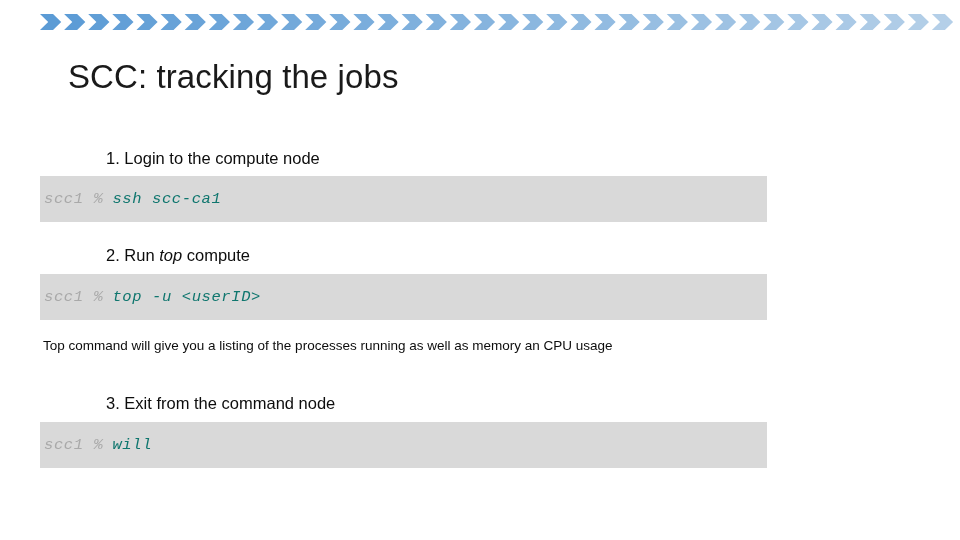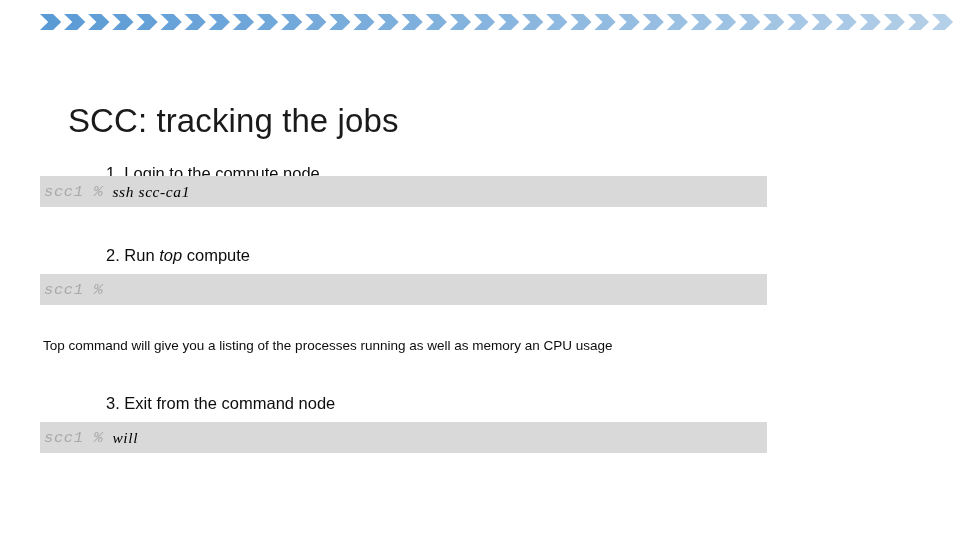--- a/index.html
+++ b/index.html
@@ -34,67 +34,65 @@
   .slide-title {
     position: absolute;
     left: 68px;
     top: 55px;
     font-size: 33px;
     font-weight: 400;
     color: #1a1a1a;
     letter-spacing: 0.1px;
     line-height: 44px;
     white-space: nowrap;
-    margin-top: 44px;
   }
 
   
   .step {
     position: absolute;
     left: 106px;
     font-size: 16.5px;
     font-weight: 400;
     color: #0d0d0d;
     line-height: 22px;
     white-space: nowrap;
   }
   .step em {
     font-style: italic;
   }
-  .step-1 { top: 162px; }
+  .step-1 { top: 147px; }
   .step-2 { top: 244px; }
   .step-3 { top: 392px; }
 
   
   .console-bar {
     position: absolute;
     left: 40px;
     width: 727px;
-    height: 31px;
+    height: 46px;
     background: #d9d9d9;
     display: flex;
     align-items: center;
     padding-left: 4px;
     box-sizing: border-box;
     font-family: "Liberation Mono", "DejaVu Sans Mono", monospace;
     font-size: 15.5px;
     font-style: italic;
     letter-spacing: 0.6px;
     white-space: nowrap;
   }
   .console-1 { top: 176px; }
   .console-2 { top: 274px; }
   .console-3 { top: 422px; }
 
   .prompt {
     color: #a9a9a9;
   }
   .cmd {
-    color: #000000;
-    font-family: Liberation Serif, serif;
+    color: #0f766e;
   }
   .sp {
     display: inline-block;
     width: 9px;
   }
 
   
   .note {
     position: absolute;
     left: 43px;
@@ -165,20 +163,21 @@
     <span class="cmd">ssh scc-ca1</span>
 </div>
 
 <div class="step step-2">
   <span>2.</span><span> Run </span><em>top</em><span> compute</span>
 </div>
 
 <div class="console-bar console-2">
   <span class="prompt">scc1 %</span>
     <span class="sp"></span>
+    <span class="cmd">top -u &lt;userID&gt;</span>
 </div>
 
 <div class="note">Top command will give you a listing of the processes running as well as memory an CPU usage</div>
 
 <div class="step step-3">
   <span>3.</span><span> Exit from the command node</span><em></em><span></span>
 </div>
 
 <div class="console-bar console-3">
   <span class="prompt">scc1 %</span>

